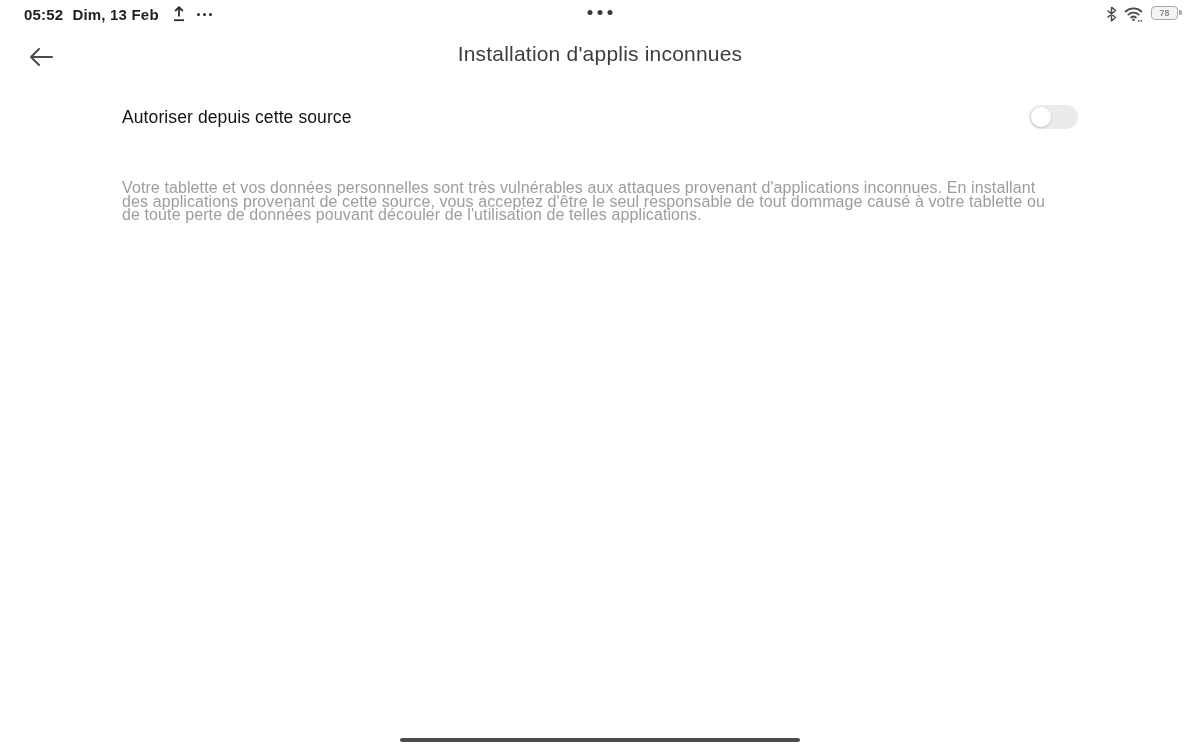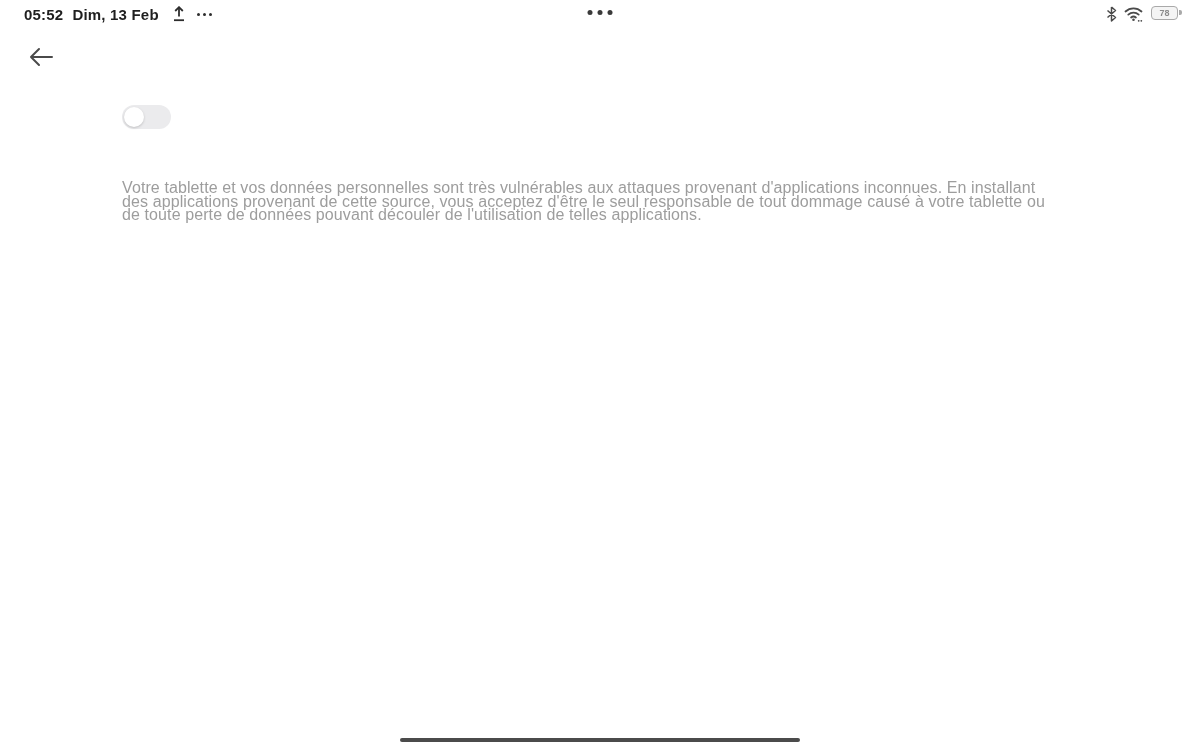--- a/index.html
+++ b/index.html
@@ -206,23 +206,25 @@
 </div>
 
 <div class="header">
   <button class="back-btn">
     <span>
       <svg width="26" height="22" viewBox="0 0 26 22">
         <path d="M24 11 L3 11 M11 3 L3 11 L11 19" stroke="#4a4a4a" stroke-width="2" fill="none" stroke-linecap="round" stroke-linejoin="round"></path>
       </svg>
     </span>
   </button>
+  <div class="page-title">Installation d'applis inconnues</div>
 </div>
 
 <div class="toggle-row">
+  <span class="toggle-label">Autoriser depuis cette source</span>
   <span class="switch">
     <span class="knob"></span>
   </span>
 </div>
 
 <p class="description">Votre tablette et vos données personnelles sont très vulnérables aux attaques provenant d'applications inconnues. En installant des applications provenant de cette source, vous acceptez d'être le seul responsable de tout dommage causé à votre tablette ou de toute perte de données pouvant découler de l'utilisation de telles applications.</p>
 
 <div class="home-indicator"></div>
 
 </body></html>

